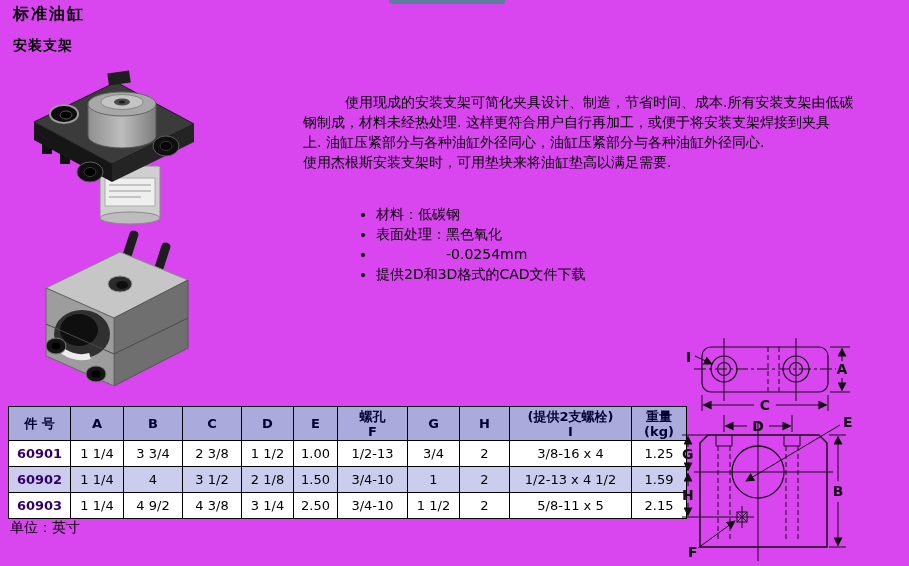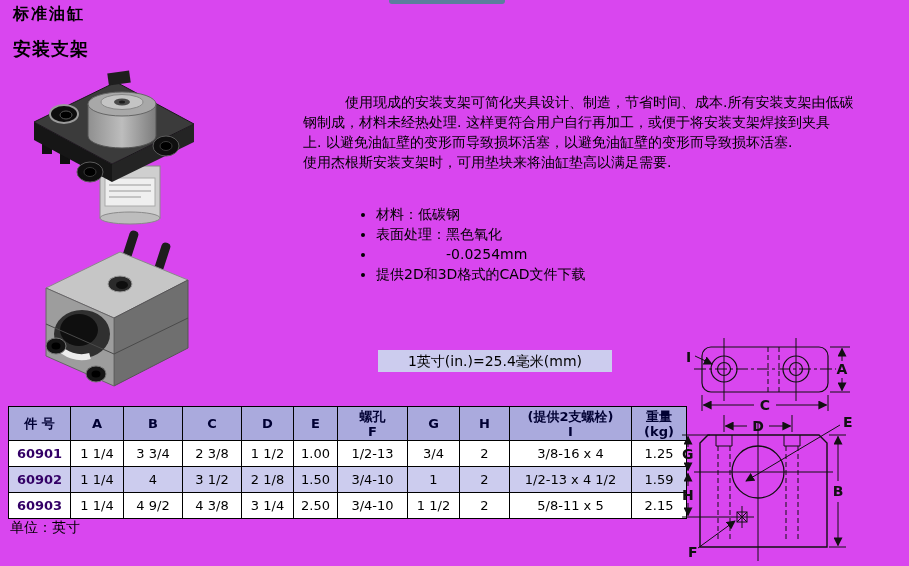--- a/index.html
+++ b/index.html
@@ -4,21 +4,21 @@
 <style>
   html,body{margin:0;padding:0;background:#fff;}
   #page{position:relative;width:909px;height:566px;background:#d946ef;overflow:hidden;
         font-family:"DejaVu Sans",sans-serif;color:#000;}
 
   .top-bar{position:absolute;left:389px;top:0;width:116px;height:4px;
            background:#5b7e9d;border-radius:0 0 3px 3px;}
 
   .title{position:absolute;left:13px;top:4px;margin:0;font-size:16px;font-weight:bold;
          letter-spacing:2px;}
-  .subtitle{position:absolute;left:13px;top:37px;margin:0;font-size:18px;font-weight:bold;
+  .subtitle{position:absolute;left:13px;top:37px;margin:0;font-size:14px;font-weight:bold;
          letter-spacing:1px;}
 
   .photo{position:absolute;}
   .photo1{left:8px;top:60px;width:196px;height:166px;}
   .photo2{left:8px;top:226px;width:212px;height:172px;}
 
   .intro{position:absolute;left:303px;top:92px;width:606px;font-size:14px;line-height:20px;}
   .intro .l{white-space:nowrap;}
   .intro .first{text-indent:3em;}
 
@@ -139,34 +139,33 @@
       <g>
         <ellipse cx="88" cy="148" rx="10" ry="8" fill="#151515" stroke="#777"></ellipse>
         <ellipse cx="88" cy="148" rx="4.5" ry="3.5" fill="#000"></ellipse>
       </g>
     </svg>
   </div>
 
   <div class="intro">
     <div class="l first">使用现成的安装支架可简化夹具设计、制造，节省时间、成本.所有安装支架由低碳</div>
     <div class="l">钢制成，材料未经热处理. 这样更符合用户自行再加工，或便于将安装支架焊接到夹具</div>
-    <div class="l">上. 以避免油缸壁的变形而导致损坏活塞，以避免油缸壁的变形而导致损坏活塞.</div>
+    <div class="l">上. 油缸压紧部分与各种油缸外径同心，油缸压紧部分与各种油缸外径同心.</div>
     <div class="l">使用杰根斯安装支架时，可用垫块来将油缸垫高以满足需要.</div>
   </div>
 
   <ul class="bullets">
     <li><span>材料：低碳钢</span></li>
     <li><span>表面处理：黑色氧化</span></li>
     <li>
       <div class="tol-sub">-0.0254mm</div>
     </li>
     <li><span>提供2D和3D格式的CAD文件下载</span></li>
   </ul>
 
-  <div class="banner">1英寸(in.)=25.4毫米(mm)</div>
 
   <table class="spec">
     <colgroup>
       <col style="width:62px">
         <col style="width:53px">
         <col style="width:59px">
         <col style="width:59px">
       <col style="width:52px">
         <col style="width:44px">
         <col style="width:70px">

